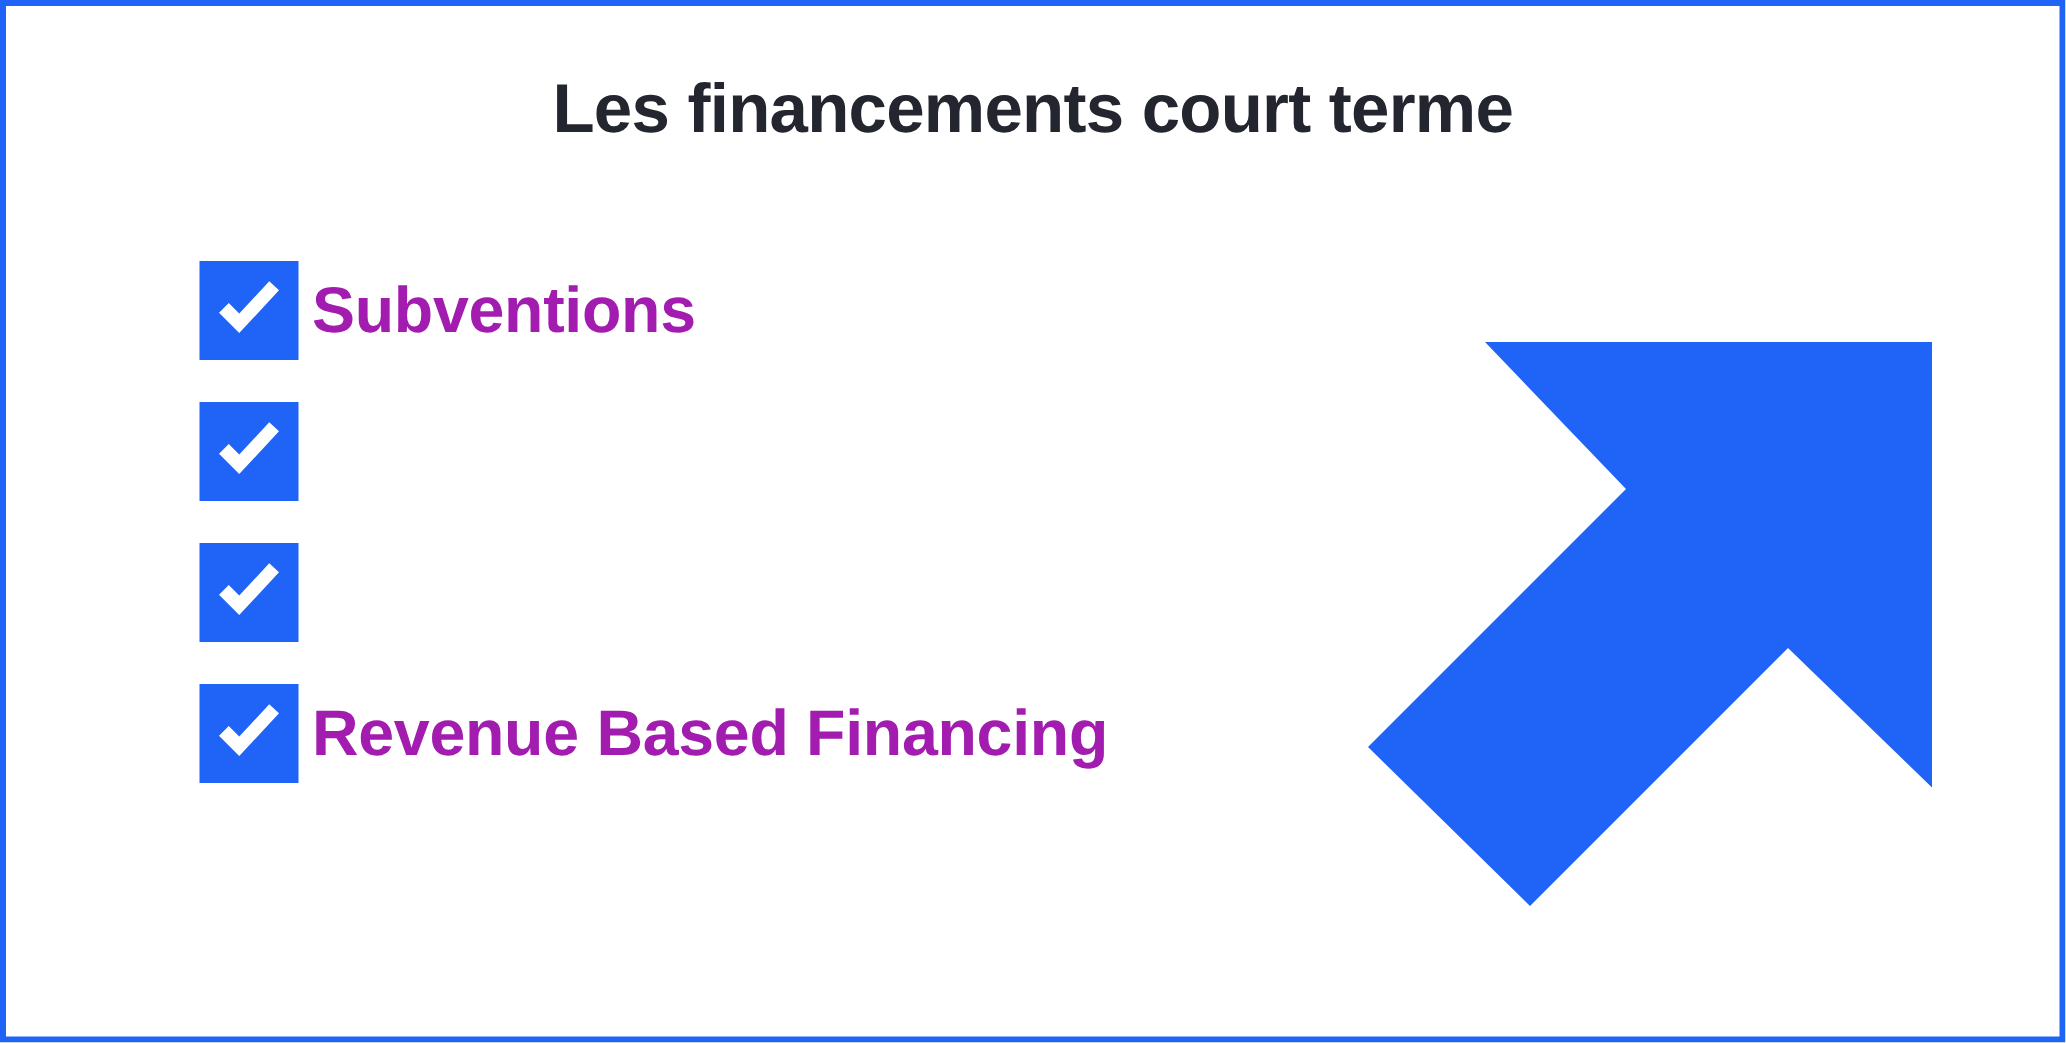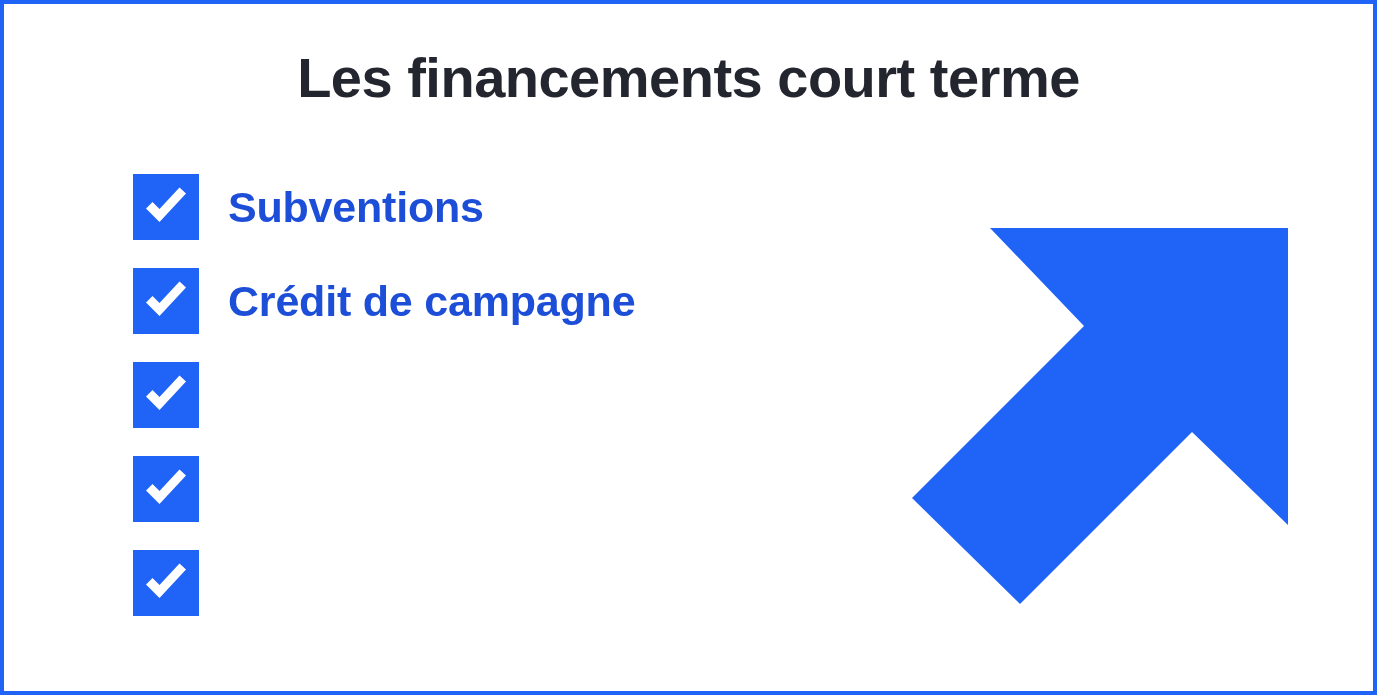--- a/index.html
+++ b/index.html
@@ -22,21 +22,21 @@
     overflow: hidden;
   }
 
   
   .title {
     position: absolute;
     left: 0;
     top: 42px;
     width: 100%;
     text-align: center;
-    font-size: 56px;
+    font-size: 46px;
     font-weight: 700;
     letter-spacing: -0.5px;
     color: #23262E;
     line-height: 1.15;
     white-space: nowrap;
   }
 
   
   .checklist {
     position: absolute;
@@ -65,24 +65,24 @@
     position: relative;
     display: block;
   }
   .checkbox svg {
     display: block;
     width: 66px;
     height: 66px;
   }
 
   .check-label {
-    margin-left: 29px;
+    margin-left: 9px;
     font-size: 43px;
     font-weight: 700;
-    color: #1d4ed8;
+    color: #a21caf;
     letter-spacing: -0.2px;
     white-space: nowrap;
     line-height: 1;
     text-align: center;
   }
 
   
   .arrow-wrap {
     position: absolute;
     left: 900px;
@@ -108,28 +108,20 @@
 
     <li class="check-row">
       <span class="checkbox">
         <svg viewBox="0 0 66 66" aria-hidden="true">
           <path d="M13 34.5 L26.5 48 L53 19.5 L46.5 13.5 L26.5 35 L19.5 28 Z" fill="#ffffff"></path>
         </svg>
       </span>
       <span class="check-label">Subventions</span>
     </li>
 
-    <li class="check-row">
-      <span class="checkbox">
-        <svg viewBox="0 0 66 66" aria-hidden="true">
-          <path d="M13 34.5 L26.5 48 L53 19.5 L46.5 13.5 L26.5 35 L19.5 28 Z" fill="#ffffff"></path>
-        </svg>
-      </span>
-      <span class="check-label">Crédit de campagne</span>
-    </li>
 
     <li class="check-row">
       <span class="checkbox">
         <svg viewBox="0 0 66 66" aria-hidden="true">
           <path d="M13 34.5 L26.5 48 L53 19.5 L46.5 13.5 L26.5 35 L19.5 28 Z" fill="#ffffff"></path>
         </svg>
       </span>
     </li>
 
     <li class="check-row">
@@ -139,20 +131,21 @@
         </svg>
       </span>
     </li>
 
     <li class="check-row">
       <span class="checkbox">
         <svg viewBox="0 0 66 66" aria-hidden="true">
           <path d="M13 34.5 L26.5 48 L53 19.5 L46.5 13.5 L26.5 35 L19.5 28 Z" fill="#ffffff"></path>
         </svg>
       </span>
+      <span class="check-label">Revenue Based Financing</span>
     </li>
 
   </ul>
 
   <div class="arrow-wrap">
     <svg viewBox="0 0 392 392" aria-hidden="true">
       <polygon points="86,8 384,8 384,305 288,212 116,384 8,278 180,106" fill="#2064F7"></polygon>
     </svg>
   </div>
 

